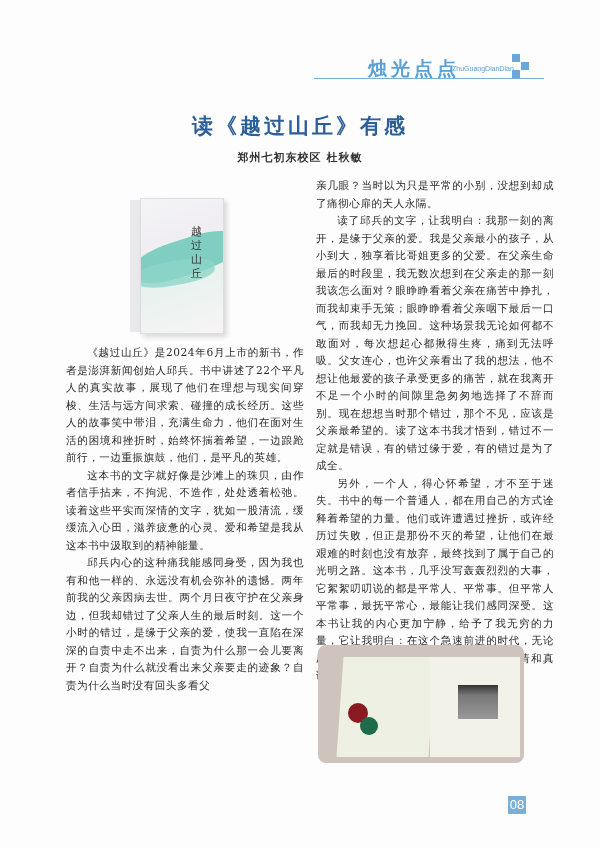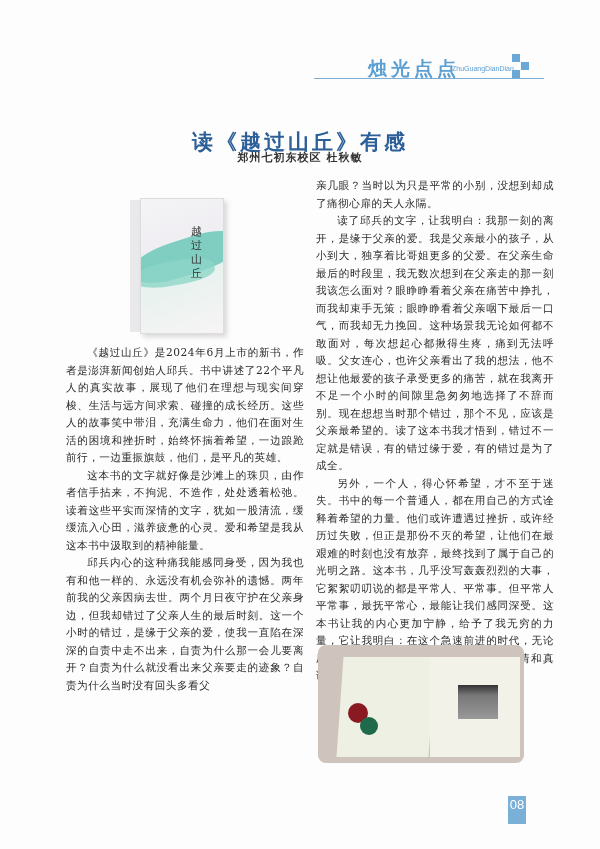--- a/index.html
+++ b/index.html
@@ -3,39 +3,39 @@
 <meta charset="utf-8">
 <style>
   html, body { margin:0; padding:0; }
   body { width:600px; height:849px; background:#fdfdfd; position:relative; overflow:hidden;
          font-family:"DejaVu Serif","Liberation Serif",serif; color:#222; }
   .header { position:absolute; top:44px; left:0; width:600px; height:40px;padding-left:45px; }
   .header-line { position:absolute; left:314px; top:34px; width:230px; height:1px; background:#7aaed6; }
   .header-title { position:absolute; left:368px; top:12px; font-family:"DejaVu Sans",sans-serif; font-size:19px; font-weight:bold; color:#5b9fd3; letter-spacing:4px; }
   .header-pinyin { position:absolute; left:452px; top:21px; font-family:"Liberation Sans",sans-serif; font-size:7px; color:#5b9fd3; }
   .sq { position:absolute; width:8px; height:8px; background:#6aa8d8; }
-  .title { position:absolute; top:128px; left:0; width:600px; text-align:center; font-size:21px; font-weight:bold; color:#2c5f98; letter-spacing:3px; font-family:Liberation Mono, monospace; }
+  .title { position:absolute; top:112px; left:0; width:600px; text-align:center; font-size:21px; font-weight:bold; color:#2c5f98; letter-spacing:3px; font-family:Liberation Mono, monospace; }
   .byline { position:absolute; top:150px; left:0; width:600px; text-align:center; font-size:11px; font-weight:bold; color:#333; letter-spacing:1px; }
   .book { position:absolute; left:140px; top:198px; width:82px; height:134px; background:linear-gradient(160deg,#f4f4f6 0%,#f0eef2 30%,#e8f2ef 60%,#f8f4f6 100%); border:1px solid #ddd; box-shadow:3px 3px 5px rgba(0,0,0,0.15); overflow:hidden; }
   .book-stroke { position:absolute; left:-10px; top:40px; width:110px; height:36px; background:#6cc8b8; transform:rotate(-18deg); opacity:.85; border-radius:40%; }
   .book-stroke2 { position:absolute; left:-6px; top:62px; width:80px; height:24px; background:#8dd6c8; transform:rotate(-10deg); opacity:.8; border-radius:40%; }
   .book-title { position:absolute; left:50px; top:26px; width:16px; font-size:11px; line-height:14px; font-weight:normal; color:#333; }
   .book-spine { position:absolute; left:130px; top:200px; width:10px; height:132px; background:#e9e9ec; }
   .col { position:absolute; font-size:10.6px; line-height:17.5px; text-align:justify; color:#2a2a2a; letter-spacing:0.5px; }
   .col p { margin:0; text-indent:2em; }
   .col p.noindent { text-indent:0; }
   .left { left:66px; top:344px; width:238px; }
   .right { left:316px; top:177px; width:238px; }
   .photo { position:absolute; left:318px; top:645px; width:206px; height:118px; border-radius:8px; background:#cfc4bd; overflow:hidden; }
   .page-l { position:absolute; left:22px; top:12px; width:92px; height:100px; background:#eef0e4; transform:skewX(-4deg); }
   .page-r { position:absolute; left:112px; top:12px; width:90px; height:100px; background:#f2f2e8; }
   .pic { position:absolute; left:140px; top:40px; width:40px; height:34px; background:linear-gradient(#333 0%,#777 30%,#999 100%); }
   .gem1 { position:absolute; left:30px; top:58px; width:20px; height:20px; border-radius:50%; background:#8a1a22; }
   .gem2 { position:absolute; left:42px; top:72px; width:18px; height:18px; border-radius:50%; background:#1e6a4a; }
-  .pageno { position:absolute; left:508px; top:796px; width:18px; height:28px; background:#7ab0d8; color:#fff; font-family:"Liberation Sans",sans-serif; font-size:13px; line-height:18px; text-align:center; }
+  .pageno { position:absolute; left:508px; top:796px; width:18px; height:18px; background:#7ab0d8; color:#fff; font-family:"Liberation Sans",sans-serif; font-size:13px; line-height:18px; text-align:center; }
 </style>
 </head>
 <body>
 
 <div class="header">
   <div class="header-line"></div>
   <div class="header-title">烛光点点</div>
   <div class="header-pinyin">ZhuGuangDianDian</div>
   <div>
     <div class="sq" style="left:512px;top:10px;"></div>

